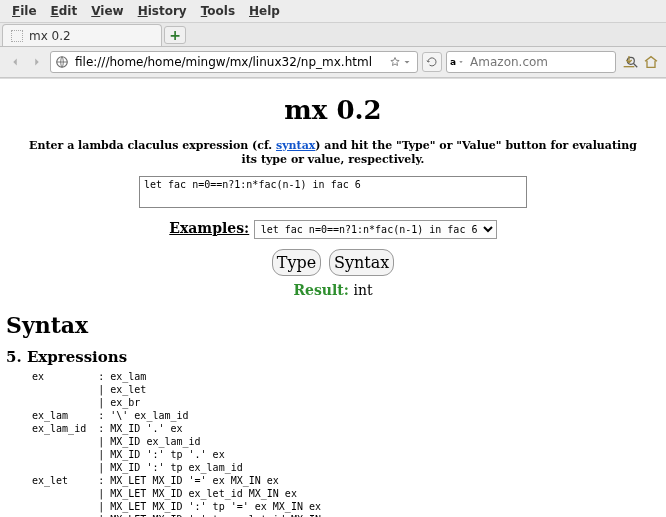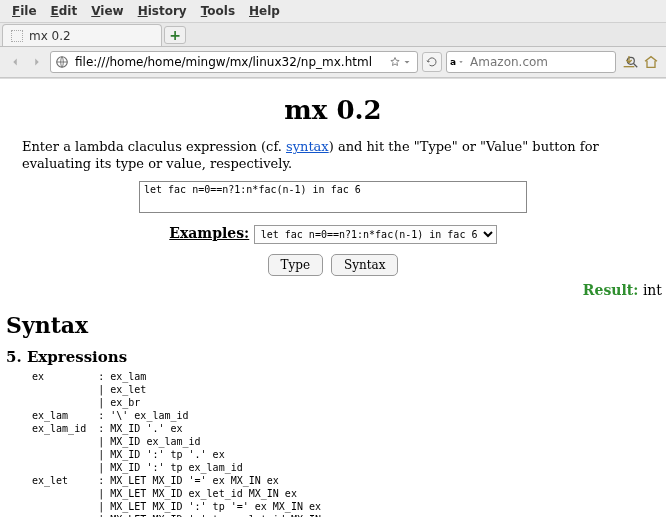--- a/index.html
+++ b/index.html
@@ -157,23 +157,25 @@
     font-family: Georgia, "DejaVu Serif", serif;
     color: #000;
   }
   .page h1.page-title {
     text-align: center;
     font-size: 26px;
     font-weight: bold;
     margin: 8px 0 14px 0;
   }
   .page .intro {
-    font-size: 13px;
+    text-align: center;
+    font-size: 11px;
     margin: 0 18px 8px 18px;
     line-height: 1.3;
+    font-weight: bold;
   }
   .page .intro a { color: #1155cc; text-decoration: underline; }
   .expr-box {
     display:block;
     margin: 6px auto 12px auto;
     width: 388px;
     height: 32px;
     resize: none;
     font-family: "DejaVu Sans Mono", monospace;
     font-size: 10px;
@@ -190,29 +192,29 @@
   .examples-row select {
     font-family: "DejaVu Sans Mono", monospace;
     font-size: 10px;
     padding: 2px 2px;
     border: 1px solid #999;
     background: #fdfdfd;
   }
   .btn-row { text-align: center; margin: 10px 0 6px 0; }
   .btn-row button {
     font-family: inherit;
-    font-size: 12px;
-    padding: 3px 12px;
+    font-size: 16px;
+    padding: 3px 4px;
     border: 1px solid #999;
     background: #f4f4f4;
-    border-radius: 5px;
+    border-radius: 11px;
     margin: 0 2px;
   }
   .result-row {
-    text-align: right;
+    text-align: center;
     font-size: 14px;
     margin: 6px 0 14px 0;
   }
   .result-row .result-lbl { color: #2f8f2f; font-weight: bold; }
   .page h2.section-h {
     font-size: 22px;
     font-weight: bold;
     margin: 10px 0 6px 2px;
   }
   .page h3.subsection-h {

